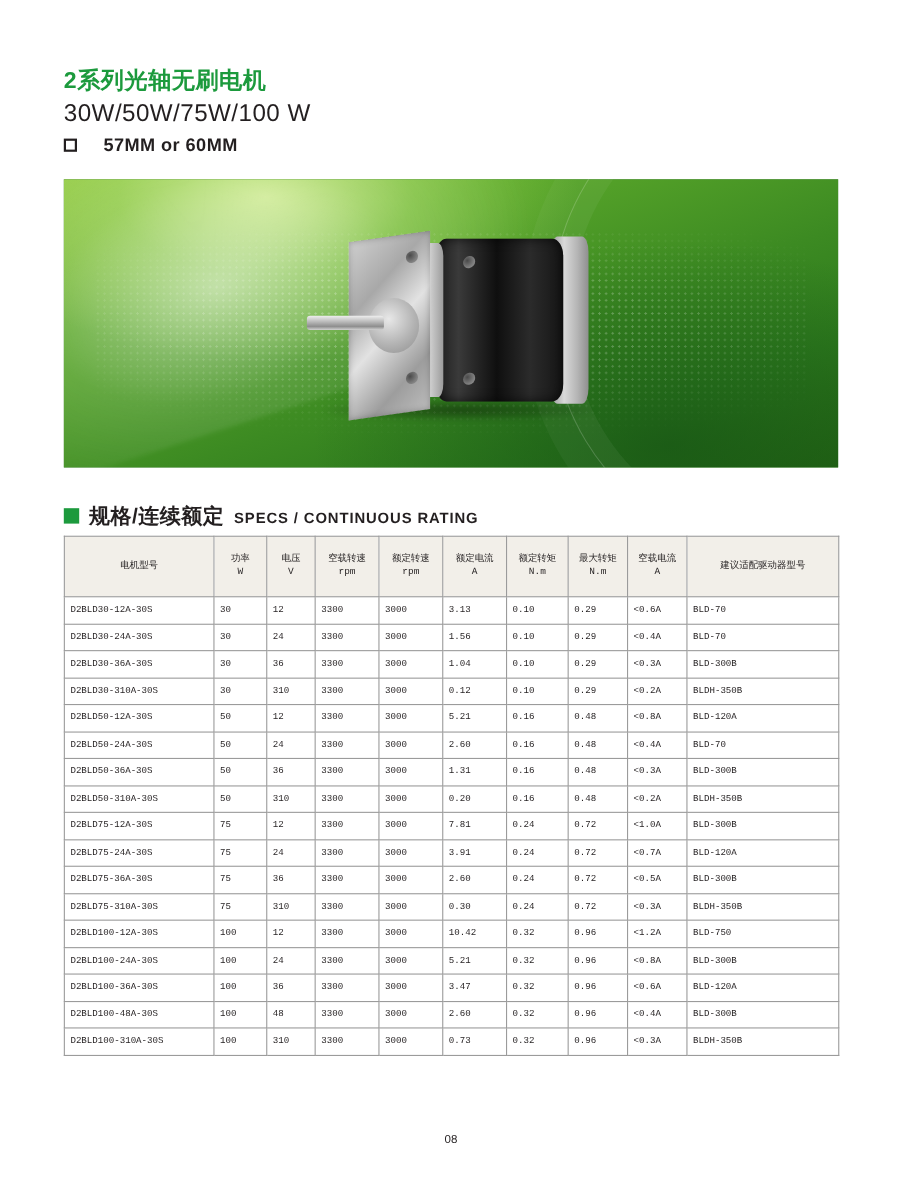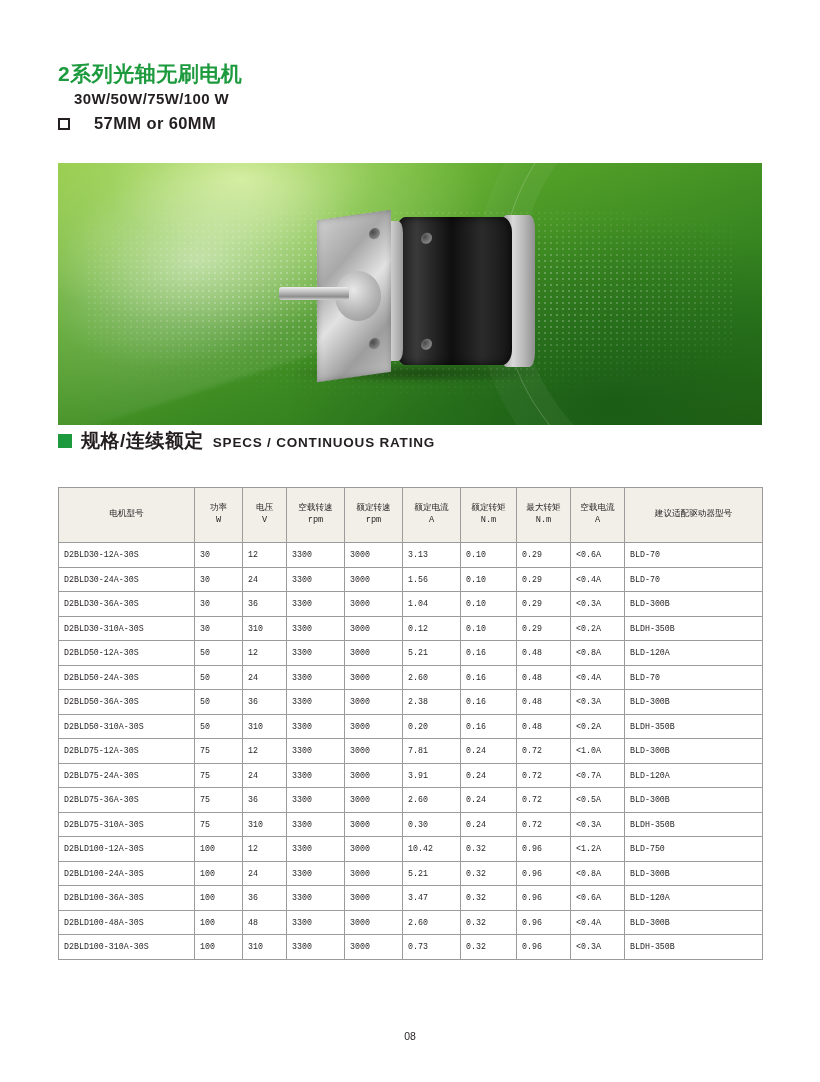--- a/index.html
+++ b/index.html
@@ -34,26 +34,26 @@
   .title-main {
     font-size: 21px;
     font-weight: bold;
     color: #1c9a3d;
     letter-spacing: 0.5px;
     line-height: 1.15;
     margin: 0 0 4px 0;
     white-space: nowrap;
   }
   .title-sub {
-    font-size: 15px;
-    font-weight: bold;
+    font-size: 22px;
+    font-weight: normal;
     color: #231f20;
     letter-spacing: 0.4px;
     line-height: 1.2;
-    margin: 0 0 6px 16px;
+    margin: 0 0 6px 0;
     white-space: nowrap;
   }
   .title-size-row {
     display: flex;
     align-items: center;
     gap: 24px;
   }
   .square-glyph {
     display: inline-block;
     width: 12px;
@@ -205,21 +205,21 @@
     width: 70px;
     height: 13px;
     border-radius: 3px;
     background: linear-gradient(to bottom, #efefef 0%, #bdbdbd 40%, #8e8e8e 75%, #d2d2d2 100%);
   }
 
   
   .spec-heading {
     position: absolute;
     left: 58px;
-    top: 428px;
+    top: 456px;
     display: flex;
     align-items: baseline;
     gap: 9px;
     justify-content: space-between;
   }
   .green-square {
     width: 14px;
     height: 14px;
     background: #1c9a3d;
     display: inline-block;
@@ -473,21 +473,21 @@
             <td>0.48</td>
             <td>&lt;0.4A</td>
             <td>BLD-70</td>
           </tr>
           <tr>
             <td>D2BLD50-36A-30S</td>
             <td>50</td>
             <td>36</td>
             <td>3300</td>
             <td>3000</td>
-            <td>2.38</td>
+            <td>1.31</td>
             <td>0.16</td>
             <td>0.48</td>
             <td>&lt;0.3A</td>
             <td>BLD-300B</td>
           </tr>
           <tr>
             <td>D2BLD50-310A-30S</td>
             <td>50</td>
             <td>310</td>
             <td>3300</td>

